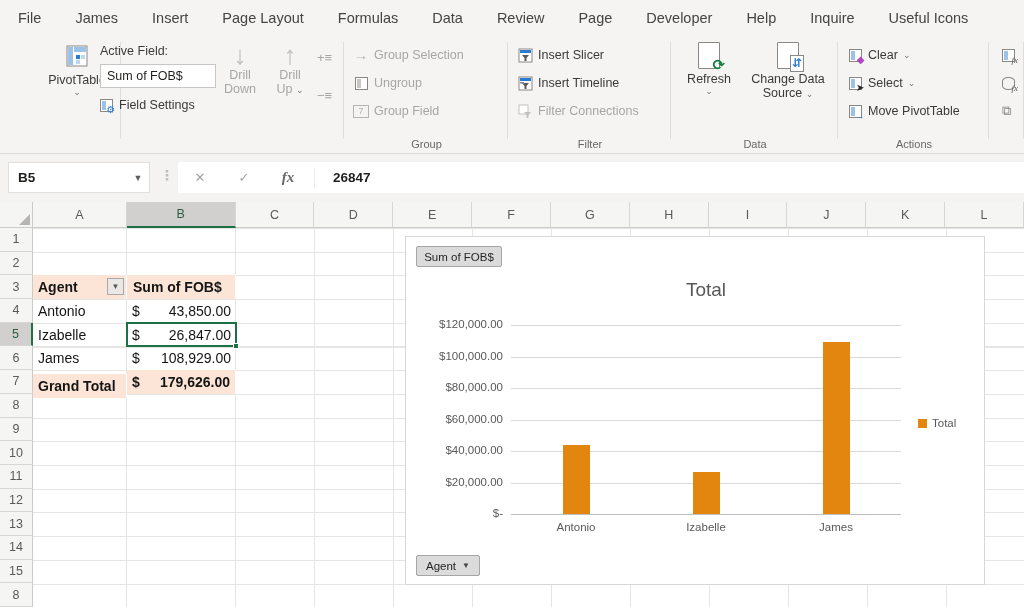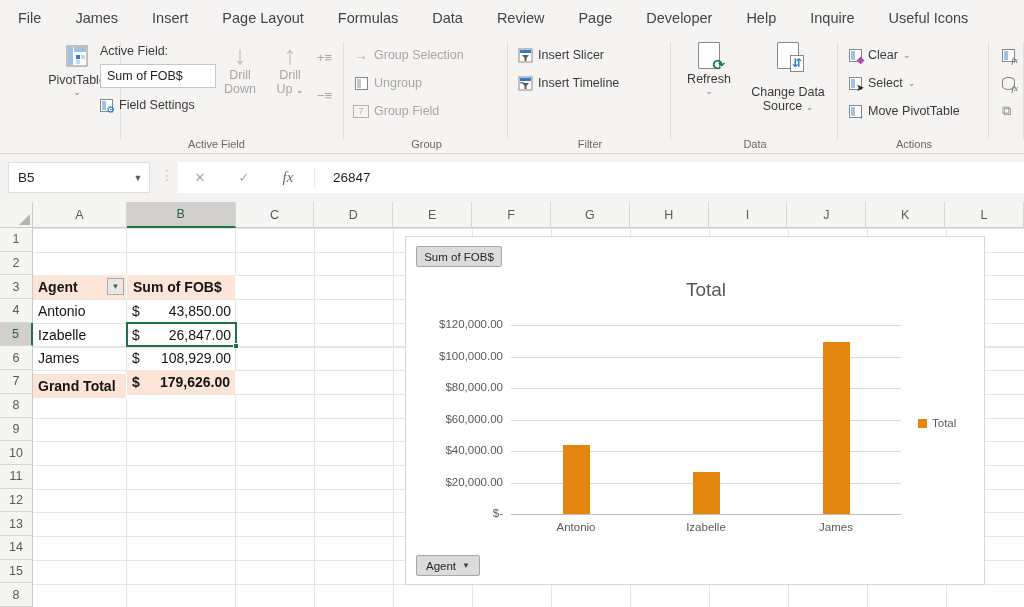--- a/index.html
+++ b/index.html
@@ -30,21 +30,21 @@
   .mini-table { width:13px; height:13px; border:1px solid #8A8886; background:#fff; position:relative; }
   .mini-table::before { content:""; position:absolute; left:1px; top:1px; width:4px; bottom:1px; background:#9CC3E5; }
   .mini-table.gray::before { background:#C8C6C4; }
   .badge { position:absolute; right:-4px; bottom:-4px; font-size:10px; line-height:10px; }
   .page-ico { width:22px; height:27px; border:1.5px solid #8A8886; border-radius:1px;
     background:#fff; position:relative; margin:0 auto; }
   .page-ico .over { position:absolute; right:-6px; bottom:-4px; font-size:15px; line-height:15px; font-weight:bold; }
   .arrow-ico { font-size:26px; line-height:26px; color:#C3C1BF; font-weight:400; }
 
   
-  #formulabar { position:absolute; left:0; top:154px; width:1024px; height:48px; background:#F4F3F2; }
+  #formulabar { position:absolute; left:0; top:154px; width:1024px; height:48px; background:#F4F3F2;font-weight:bold; }
   #namebox { position:absolute; left:8px; top:8px; width:142px; height:31px; background:#fff;
     border:1px solid #E1DFDD; display:flex; align-items:center; font-size:13.5px; color:#201F1E; }
   #namebox .nb-text { padding-left:9px; flex:1; }
   #namebox .nb-drop { width:22px; text-align:center; color:#605E5C; font-size:9px; }
   #fb-dots { position:absolute; left:160px; top:13px; color:#C0BEBC; font-size:14px; letter-spacing:0; }
   #fb-panel { position:absolute; left:178px; top:8px; right:0; height:31px; background:#fff;
     display:flex; align-items:center; font-size:13.5px; }
   .fb-btn { width:44px; text-align:center; color:#A6A4A2; font-size:13px; }
   .fb-fx { font-family:"Liberation Serif","DejaVu Serif",serif; font-style:italic; color:#6A6866; font-size:15px; }
   #fb-sep { width:1px; height:20px; background:#EDECEA; margin:0 4px; }
@@ -157,21 +157,20 @@
       <div>Drill</div>
       <div>Down</div>
     </div>
     <div class="big-btn disabled" style="left:178px;width:46px;">
       <div class="arrow-ico">↑</div>
       <div>Drill</div>
       <div><span>Up</span> <span class="chev">⌄</span></div>
     </div>
     <div class="abs" style="left:228px;top:14px;color:#A8A6A4;font-size:13px;">+≡</div>
     <div class="abs" style="left:228px;top:52px;color:#A8A6A4;font-size:13px;">−≡</div>
-    <div class="rgroup-label">Active Field</div>
   </div>
 
   <div class="rgroup" style="left:345px;width:163px;">
     <div class="small-row disabled" style="top:8px;">
       <span class="ico16" style="color:#B5B3B1;font-size:14px;">→</span>
       <span>Group Selection</span>
     </div>
     <div class="small-row disabled" style="top:36px;">
       <span class="ico16">
           <span class="mini-table gray"></span>
@@ -199,37 +198,46 @@
     <div class="small-row" style="top:36px;">
       <span class="ico16">
         <svg width="15" height="15" viewBox="0 0 15 15">
             <rect x="1" y="1" width="13" height="13" fill="#fff" stroke="#8A8886"></rect>
             <rect x="2" y="2" width="11" height="3" fill="#2B7CD3"></rect>
             <path d="M4 7 L11 7 L8.5 10 L8.5 13 L6.5 13 L6.5 10 Z" fill="#5B5B5B"></path>
             <rect x="2" y="6" width="4" height="1.5" fill="#8A8886"></rect>
           </svg>
       </span>
       <span>Insert Timeline</span>
+    </div>
+    <div class="small-row disabled" style="top:64px;">
+      <span class="ico16">
+        <svg width="15" height="15" viewBox="0 0 15 15">
+            <rect x="1" y="1" width="9" height="9" fill="#fff" stroke="#C3C1BF"></rect>
+            <path d="M6 8 L13 8 L10.5 11 L10.5 14 L8.5 14 L8.5 11 Z" fill="#C3C1BF"></path>
+          </svg>
+      </span>
+      <span>Filter Connections</span>
     </div>
     <div class="rgroup-label">Filter</div>
   </div>
 
   <div class="rgroup" style="left:672px;width:166px;">
     <div class="big-btn" style="left:6px;width:62px;">
       <div class="page-ico">
         <span class="over" style="color:#107C41;">⟳</span>
       </div>
       <div style="margin-top:3px;">Refresh</div>
       <div class="chev">⌄</div>
     </div>
     <div class="big-btn" style="left:72px;width:88px;">
       <div class="page-ico">
         <span class="over" style="color:#2B7CD3;font-size:12px;border:1px solid #8A8886;background:#fff;padding:0 1px;">⇵</span>
       </div>
-      <div style="margin-top:16px;text-align:center;">Change Data</div>
+      <div style="margin-top:3px;text-align:center;">Change Data</div>
       <div><span>Source</span> <span class="chev">⌄</span></div>
     </div>
     <div class="rgroup-label">Data</div>
   </div>
 
   <div class="rgroup" style="left:839px;width:150px;">
     <div class="small-row" style="top:8px;">
       <span class="ico16">
         <span class="mini-table">
             <span class="badge" style="color:#B146C2;">◆</span>

